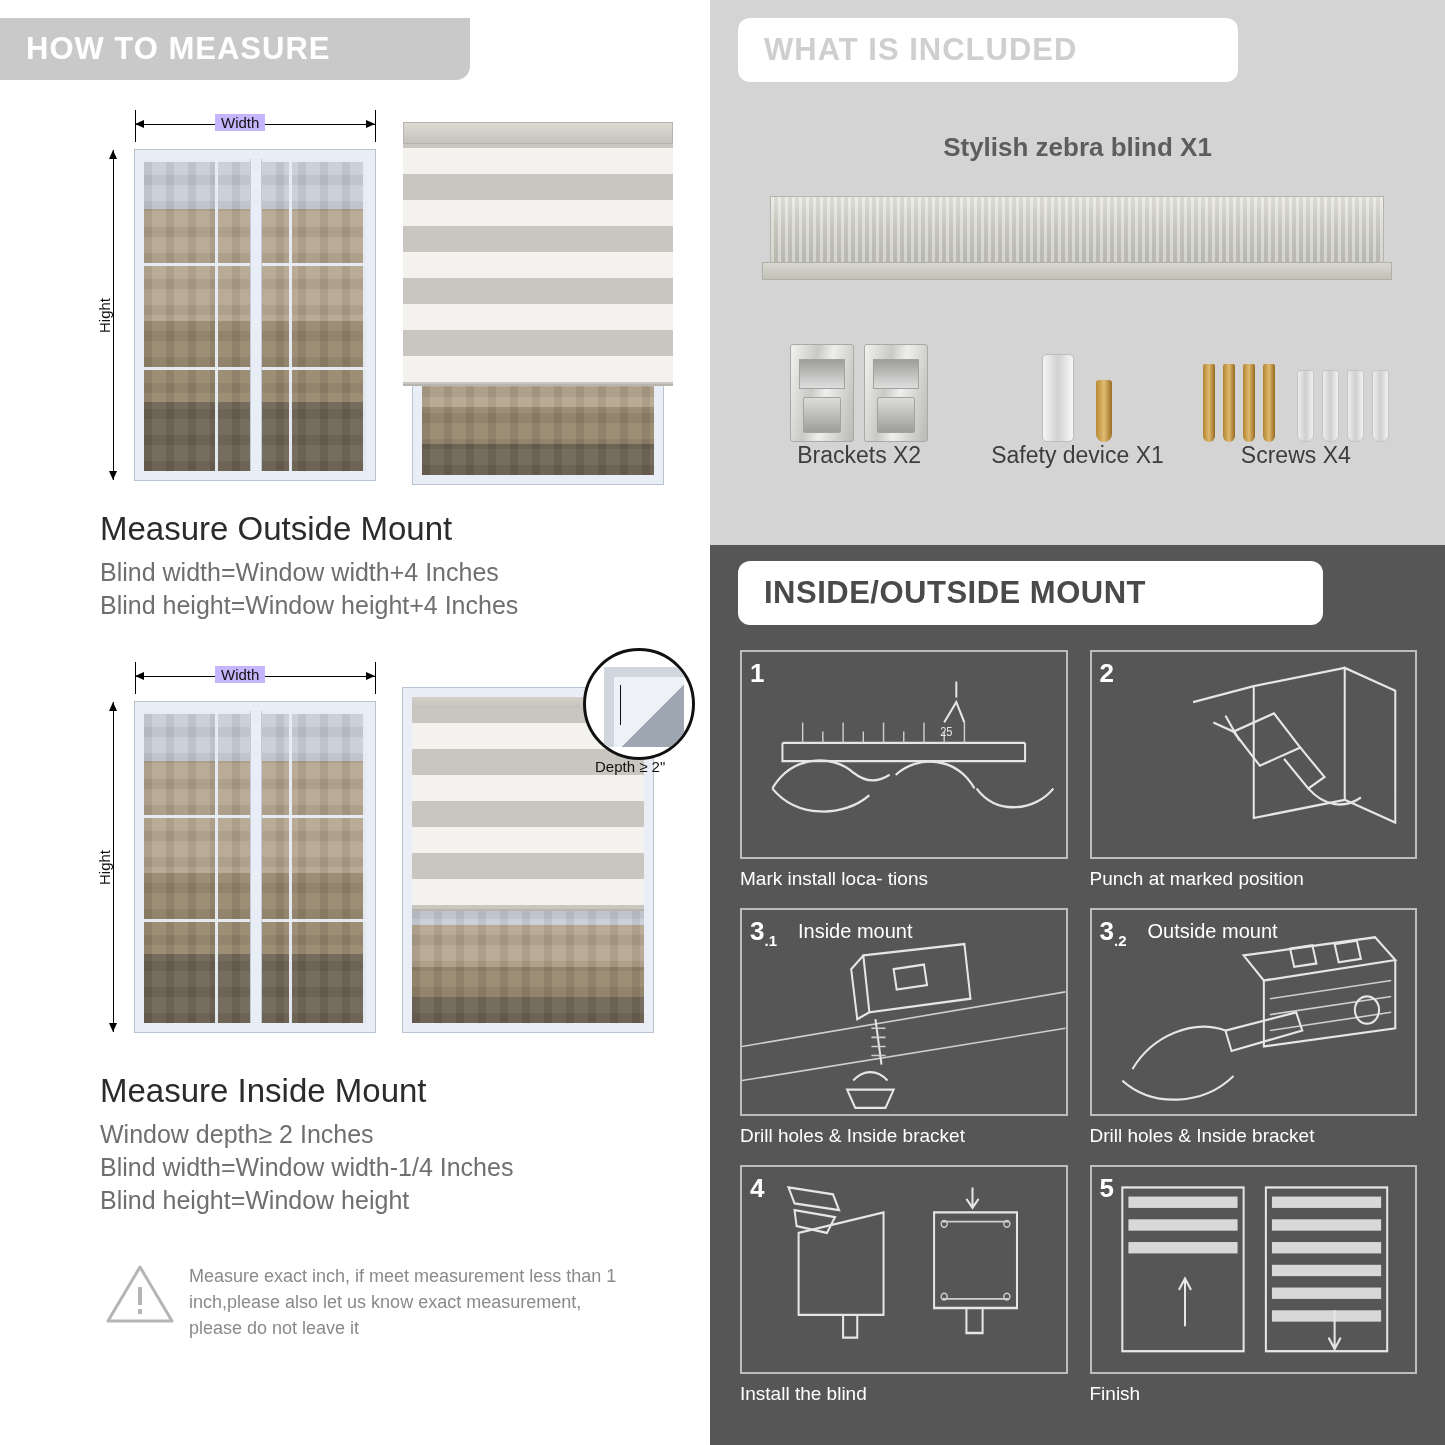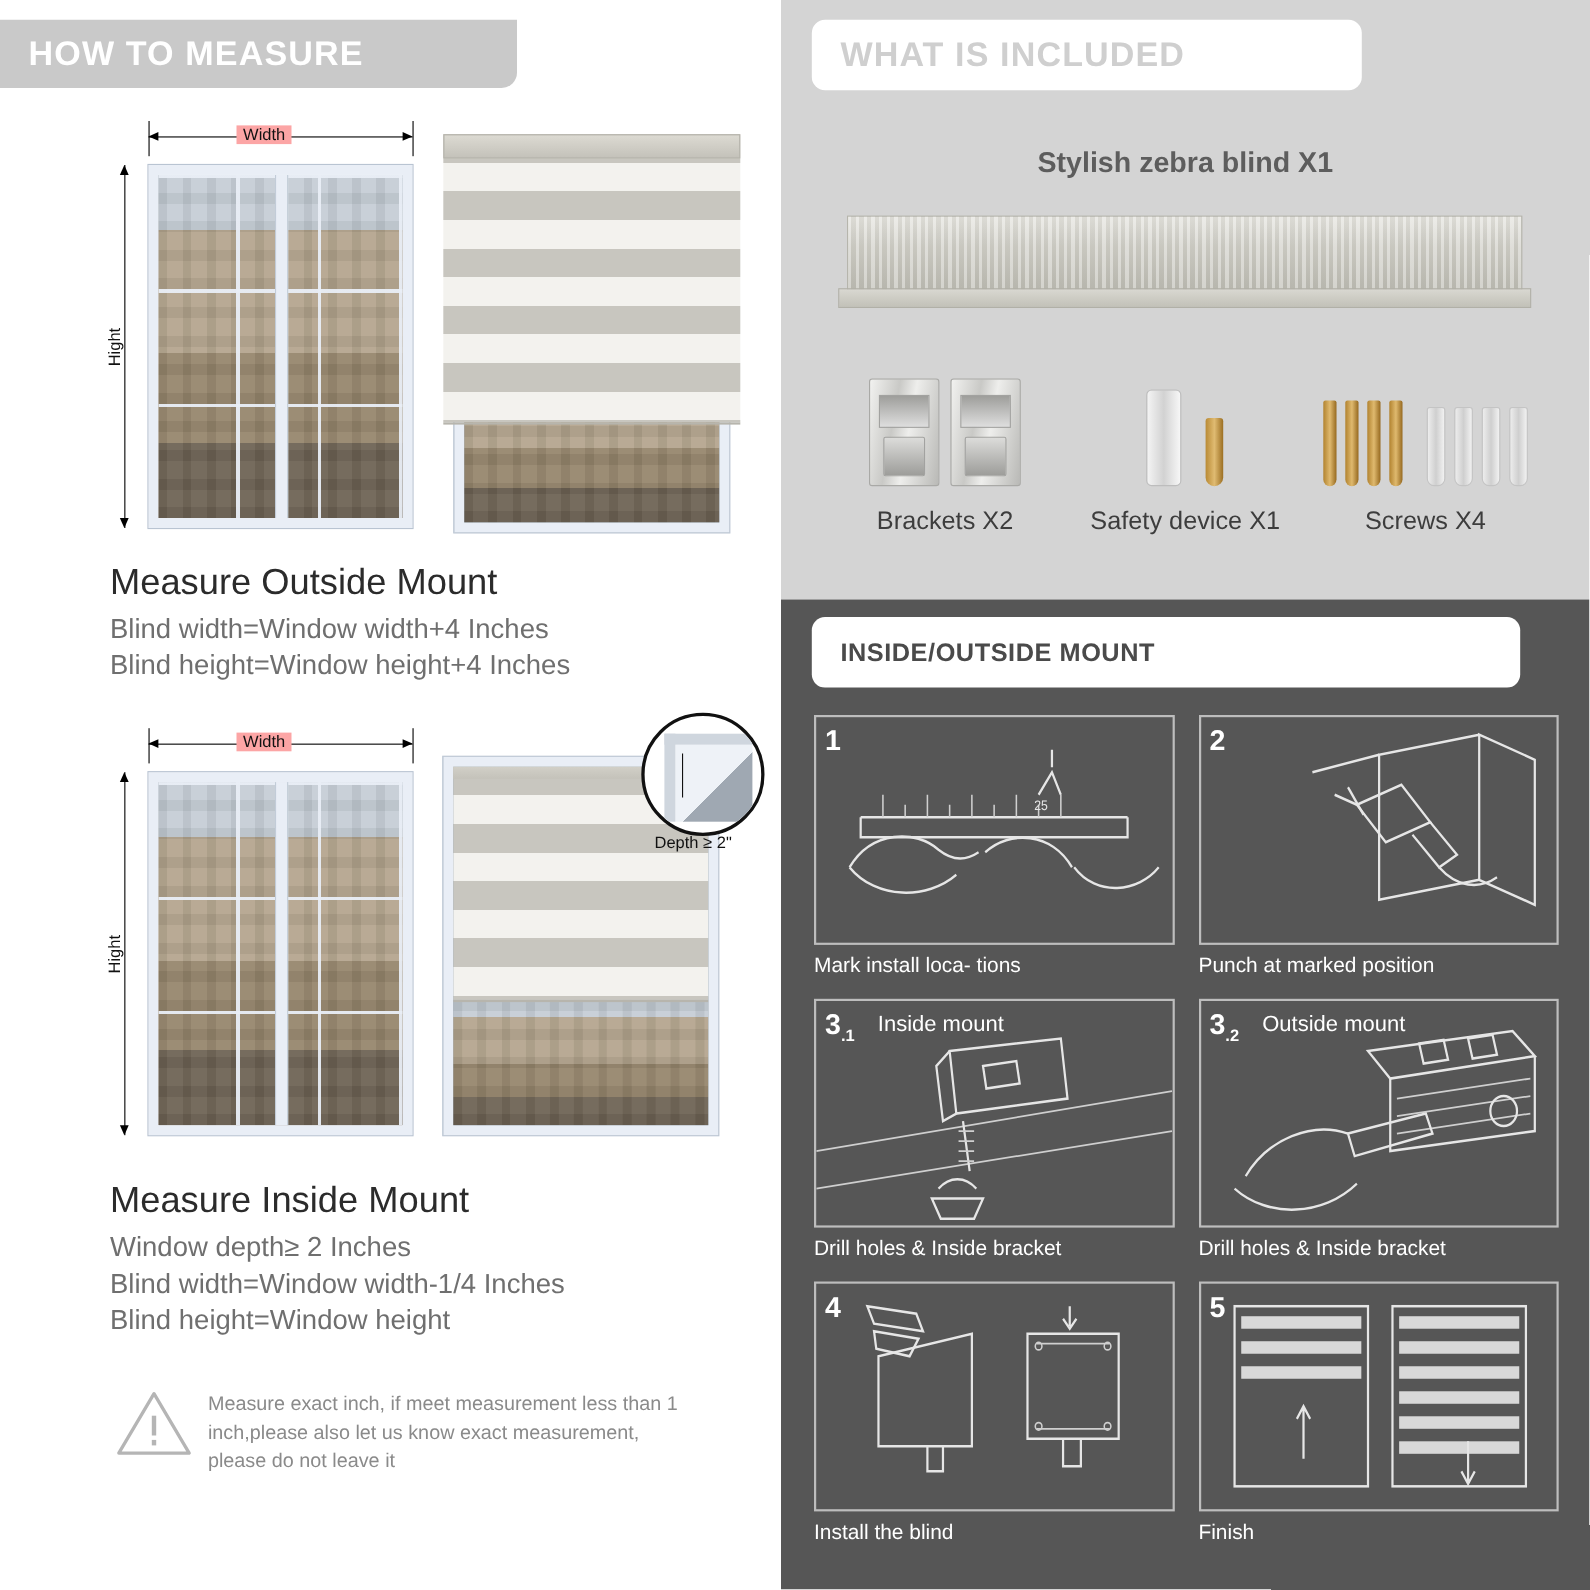--- a/index.html
+++ b/index.html
@@ -50,21 +50,21 @@
   
   .diagram {
     position: relative;
     margin: 0 auto;
     width: 640px;
   }
   .dim-label {
     font-size: 15px;
     color: #111;
     position: absolute;
-    background: #fca5a5;
+    background: #c4b5fd;
     padding: 0 6px;
   }
   .arrow-h {
     position: absolute;
     height: 1px;
     background: #000;
   }
   .arrow-h::before, .arrow-h::after {
     content: "";
     position: absolute;
@@ -239,21 +239,20 @@
 
   .parts-row {
     position: absolute;
     top: 330px; left: 40px; right: 40px;
     display: grid;
     grid-template-columns: 1fr 1fr 1fr;
   }
   .part { text-align: center; }
   .part .art { height: 112px; display:flex; align-items:flex-end; justify-content:center; gap: 10px;}
   .part .cap {
-    margin-top: 18px;
     font-size: 23px;
     color: #3d3d3d;
   }
   .bracket {
     width: 62px; height: 96px;
     background: linear-gradient(100deg,#f2f2f0 0%, #c9c9c6 35%, #eeeeec 55%, #b9b9b6 100%);
     border: 1px solid #a9a9a6;
     position: relative;
     border-radius: 3px;
   }
@@ -297,28 +296,28 @@
   
   .panel-mount {
     grid-column: 2;
     grid-row: 2;
     background: #565656;
     position: relative;
   }
   .tab-white {
     position: absolute;
     left: 28px; top: 16px;
-    width: 644px; height: 64px;
+    width: 585px; height: 64px;
     background: #ffffff;
     border-radius: 12px;
     display: flex;
     align-items: center;
     padding-left: 26px;
     box-sizing: border-box;
-    font-size: 23px;
+    font-size: 31px;
     font-weight: bold;
     letter-spacing: .5px;
     color: #4a4a4a;
   }
   .steps {
     position: absolute;
     top: 105px; left: 30px; right: 28px; bottom: 40px;
     display: grid;
     grid-template-columns: 1fr 1fr;
     grid-template-rows: 1fr 1fr 1fr;

